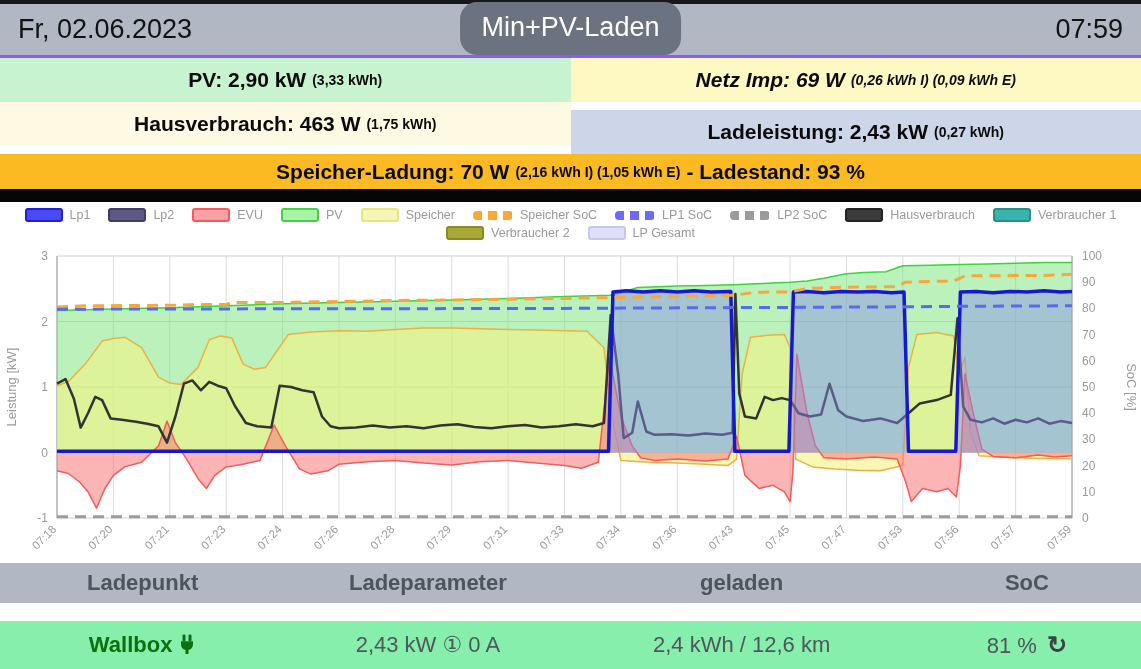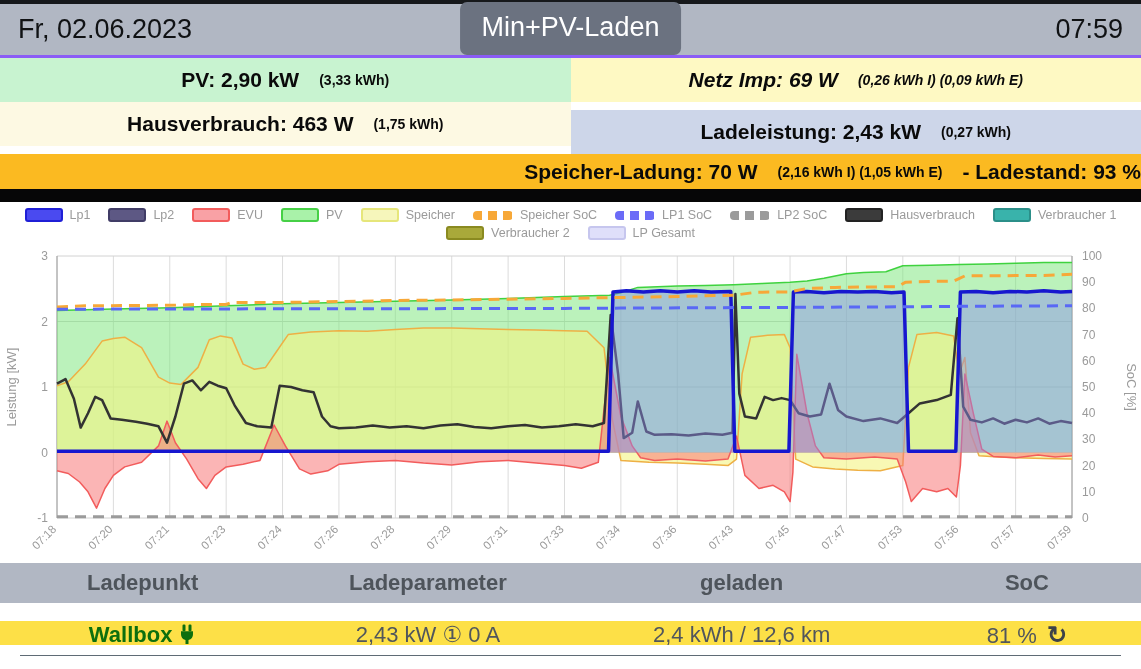--- a/index.html
+++ b/index.html
@@ -1,37 +1,37 @@
 <!DOCTYPE html>
 <html><head>
 <meta charset="utf-8">
 <style>
   * { margin:0; padding:0; box-sizing:border-box; }
   html,body { width:1141px; height:669px; background:#fff; font-family:"Liberation Sans", sans-serif; overflow:hidden; }
   .topstrip { height:4px; background:#16181b; }
   .titlebar { height:54px; background:#b1b7c3; display:flex; align-items:center; justify-content:space-between; padding:0 18px; border-bottom:3px solid #8b5cf6; position:relative; }
   .titlebar .date, .titlebar .clock { font-size:27px; color:#101214; }
-  .mode-btn { position:absolute; left:50%; transform:translateX(-50%); top:-2px; background:#6b7280; color:#fff; font-size:27px; padding:10px 22px 12px; border:none; border-radius:7px; cursor:pointer; font-family:"Liberation Sans", sans-serif; }
+  .mode-btn { position:absolute; left:50%; transform:translateX(-50%); top:-2px; background:#6b7280; color:#fff; font-size:27px; padding:10px 22px 12px; border:none; border-radius:17px; cursor:pointer; font-family:"Liberation Sans", sans-serif; }
   .tiles { display:flex; flex-wrap:wrap; }
-  .tile { width:570.5px; height:44px; display:flex; align-items:center; justify-content:center; gap:20px; white-space:nowrap; }
+  .tile { width:570.5px; height:44px; display:flex; align-items:center; justify-content:center; gap:6px; white-space:nowrap; }
   .tile.full { width:1141px; height:35px; }
   .tile .main { font-size:21px; font-weight:bold; color:#0a0a0a; }
   .tile .sub { font-size:14px; font-weight:bold; color:#0a0a0a; }
   .blackband { height:13px; background:#060607; }
   .chart-wrap { position:relative; height:359px; background:#fff; }
   .legend { position:absolute; top:6px; left:0; width:100%; display:flex; flex-direction:column; align-items:center; gap:4px; z-index:2; }
   .legend-row { display:flex; justify-content:center; gap:18px; }
   .legend-item { display:flex; align-items:center; gap:7px; cursor:pointer; }
   .legend-item .label { font-size:12.5px; color:#9a9a9a; }
   .key-box { width:38px; height:14px; border-radius:3px; border:2px solid; display:inline-block; }
   .key-dash { width:40px; height:9px; border-radius:4px; display:inline-block; }
   .ltable { margin-top:2px; }
   .ltable-header { height:40px; background:#b1b7c3; display:grid; grid-template-columns:25% 25% 30% 20%; align-items:center; margin-bottom:18px; }
   .ltable-header div { text-align:center; font-size:22px; font-weight:bold; color:#4e545b; }
-  .ltable-row { height:24px; background:#fde047; display:grid; grid-template-columns:25% 25% 30% 20%; align-items:center; }
+  .ltable-row { height:48px; background:#86efac; display:grid; grid-template-columns:25% 25% 30% 20%; align-items:center; }
   .ltable-row div { text-align:center; font-size:22px; color:#51565c; }
   .cell-wallbox { color:#0e6f0e !important; font-weight:bold; display:flex; align-items:center; justify-content:center; gap:6px; }
   .refresh-ic { font-weight:bold; color:#3d4248; font-size:24px; margin-left:4px; }
   .footer { background:#fff; padding-top:10px; }
   .footer-line { height:1px; background:#5f6b75; margin:0 20px; }
   svg text { font-family:"Liberation Sans", sans-serif; }
 </style>
 </head>
 <body>
 
@@ -53,21 +53,21 @@
     <span class="sub">(0,26 kWh I) (0,09 kWh E)</span>
   </div>
   <div class="tile" id="tile-haus" style="background: rgb(253, 249, 227);">
     <span class="main">Hausverbrauch: 463 W</span>
     <span class="sub">(1,75 kWh)</span>
   </div>
   <div class="tile" id="tile-lade" style="background: rgb(205, 214, 233); margin-top: 8px;">
     <span class="main">Ladeleistung: 2,43 kW</span>
     <span class="sub">(0,27 kWh)</span>
   </div>
-  <div class="tile full" id="tile-speicher" style="background: rgb(251, 186, 33); justify-content: flex-end;">
+  <div class="tile full" id="tile-speicher" style="background: rgb(251, 186, 33);">
     <span class="main">Speicher-Ladung: 70 W</span>
     <span class="sub">(2,16 kWh I) (1,05 kWh E)</span>
     <span class="main">- Ladestand: 93 %</span>
   </div>
 </div>
 
 <div class="blackband"></div>
 
 <div class="chart-wrap">
   <div class="legend" id="legend">

